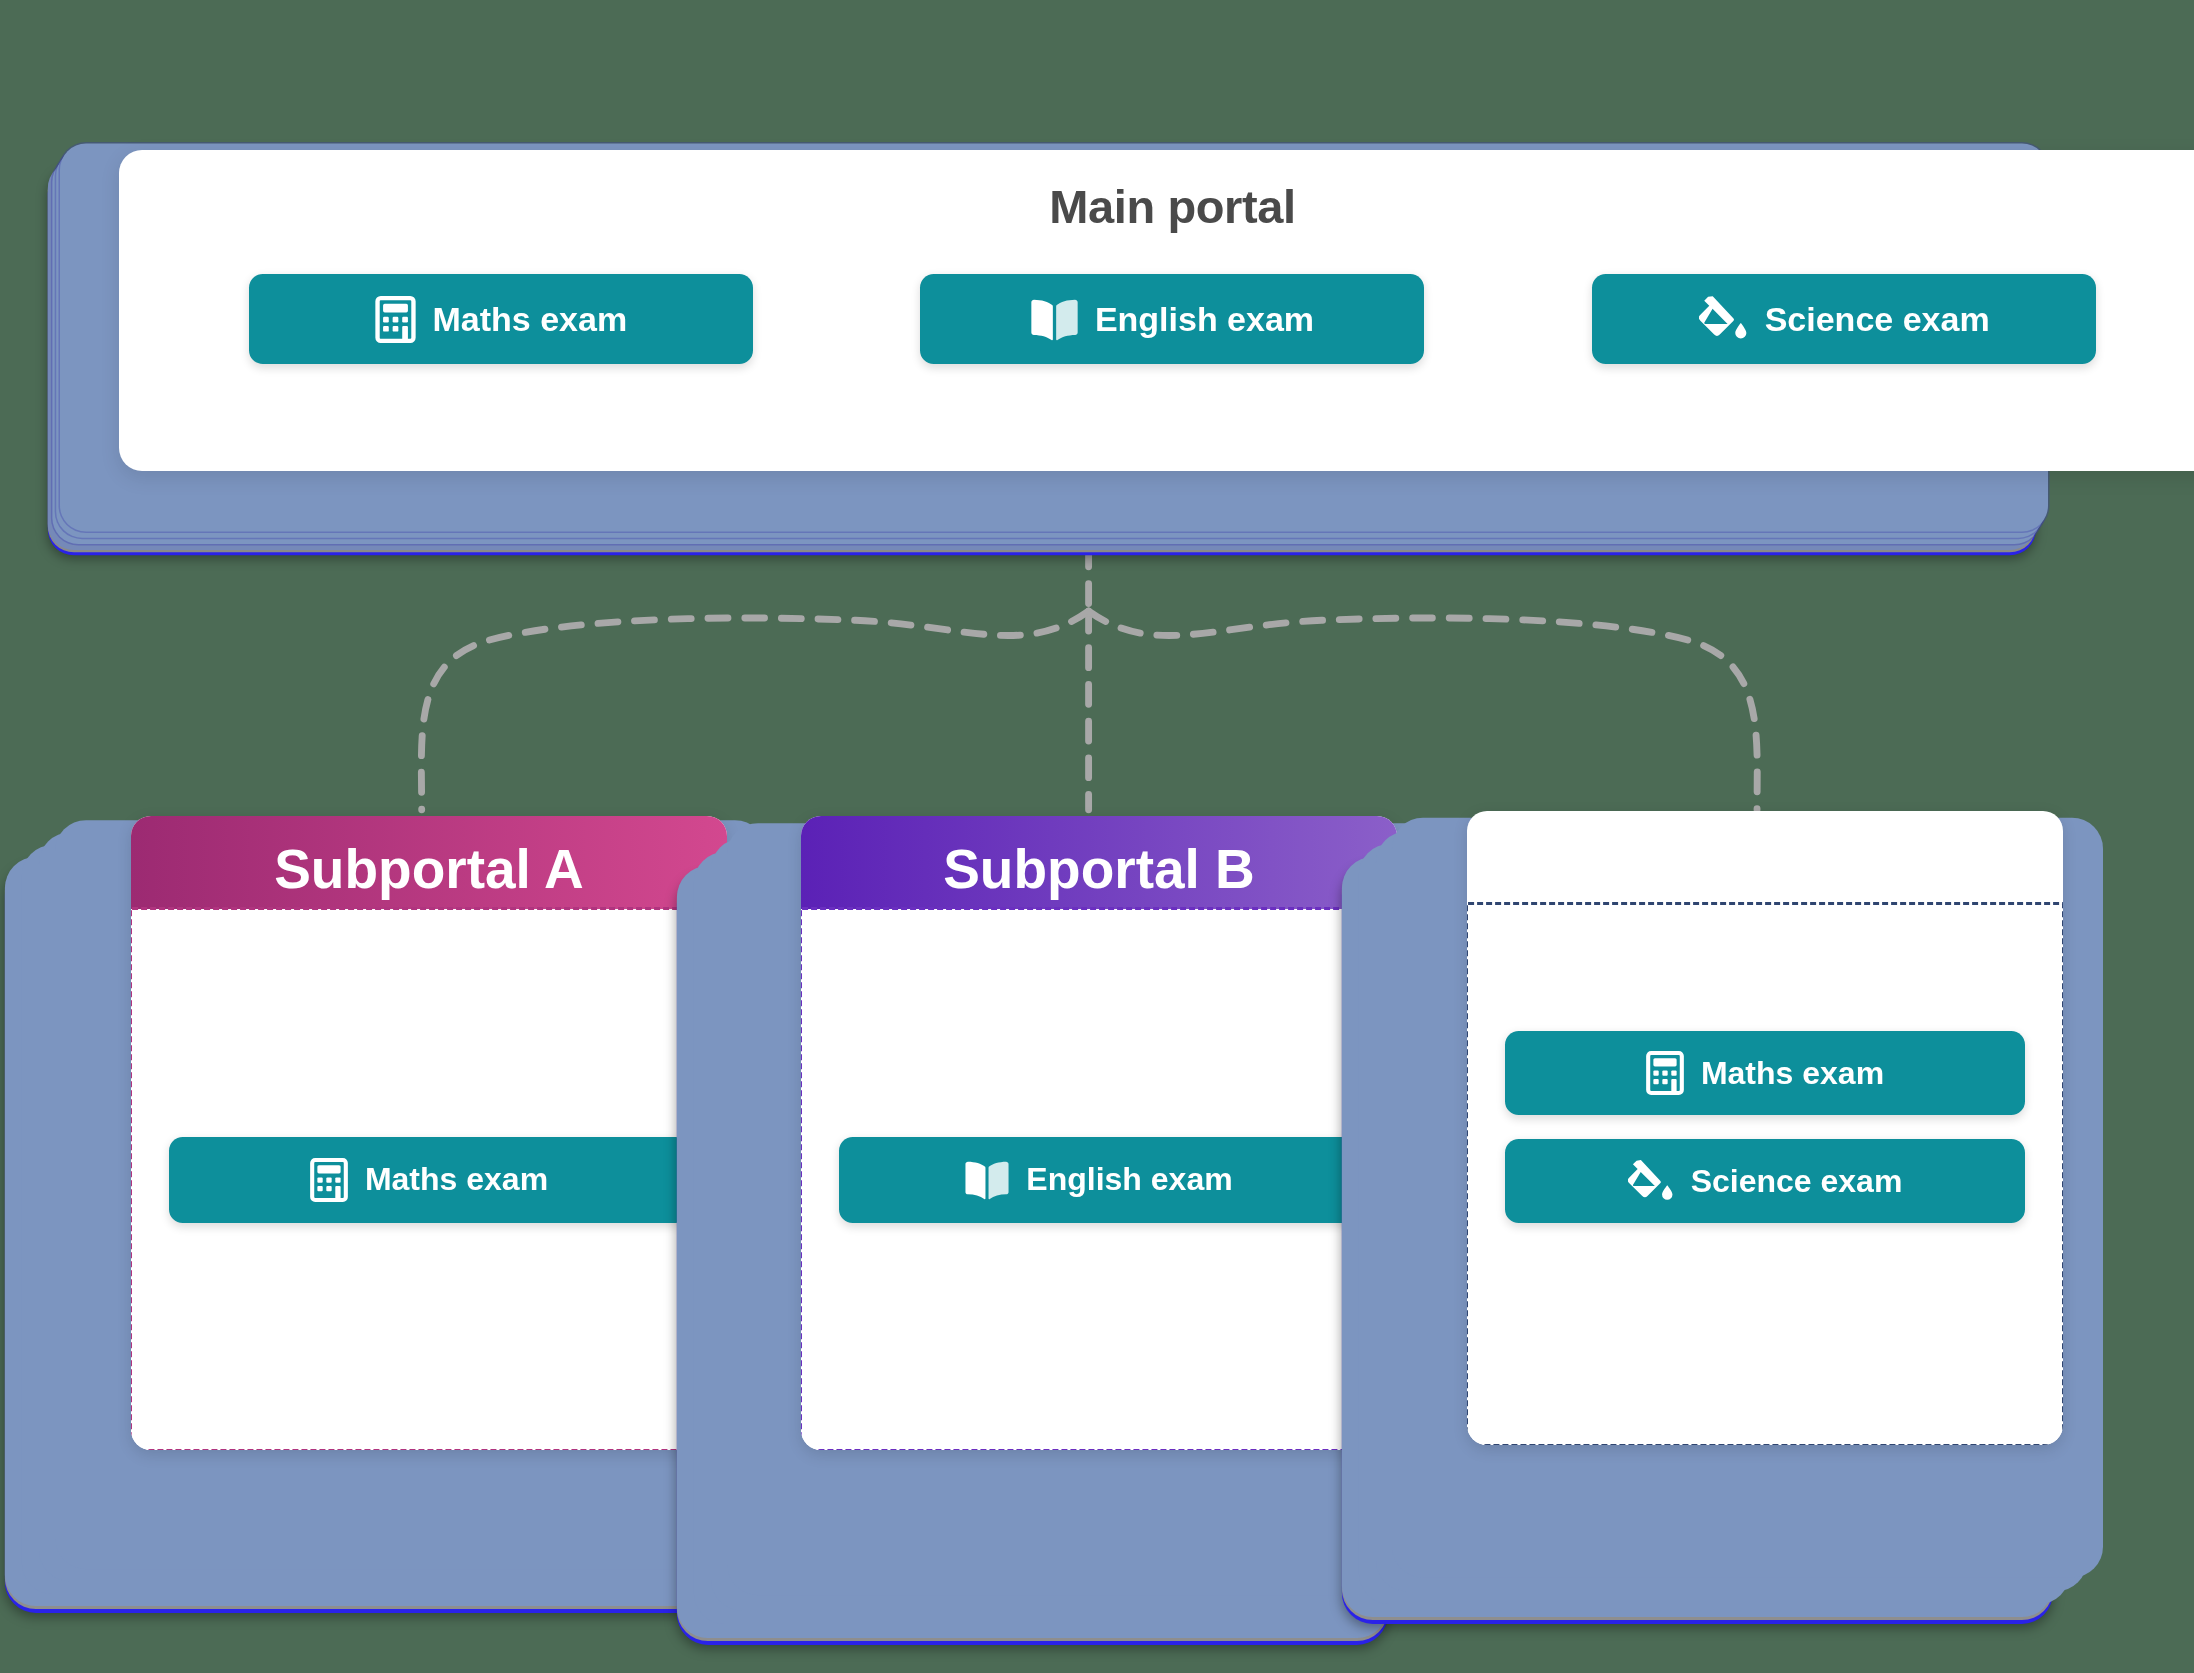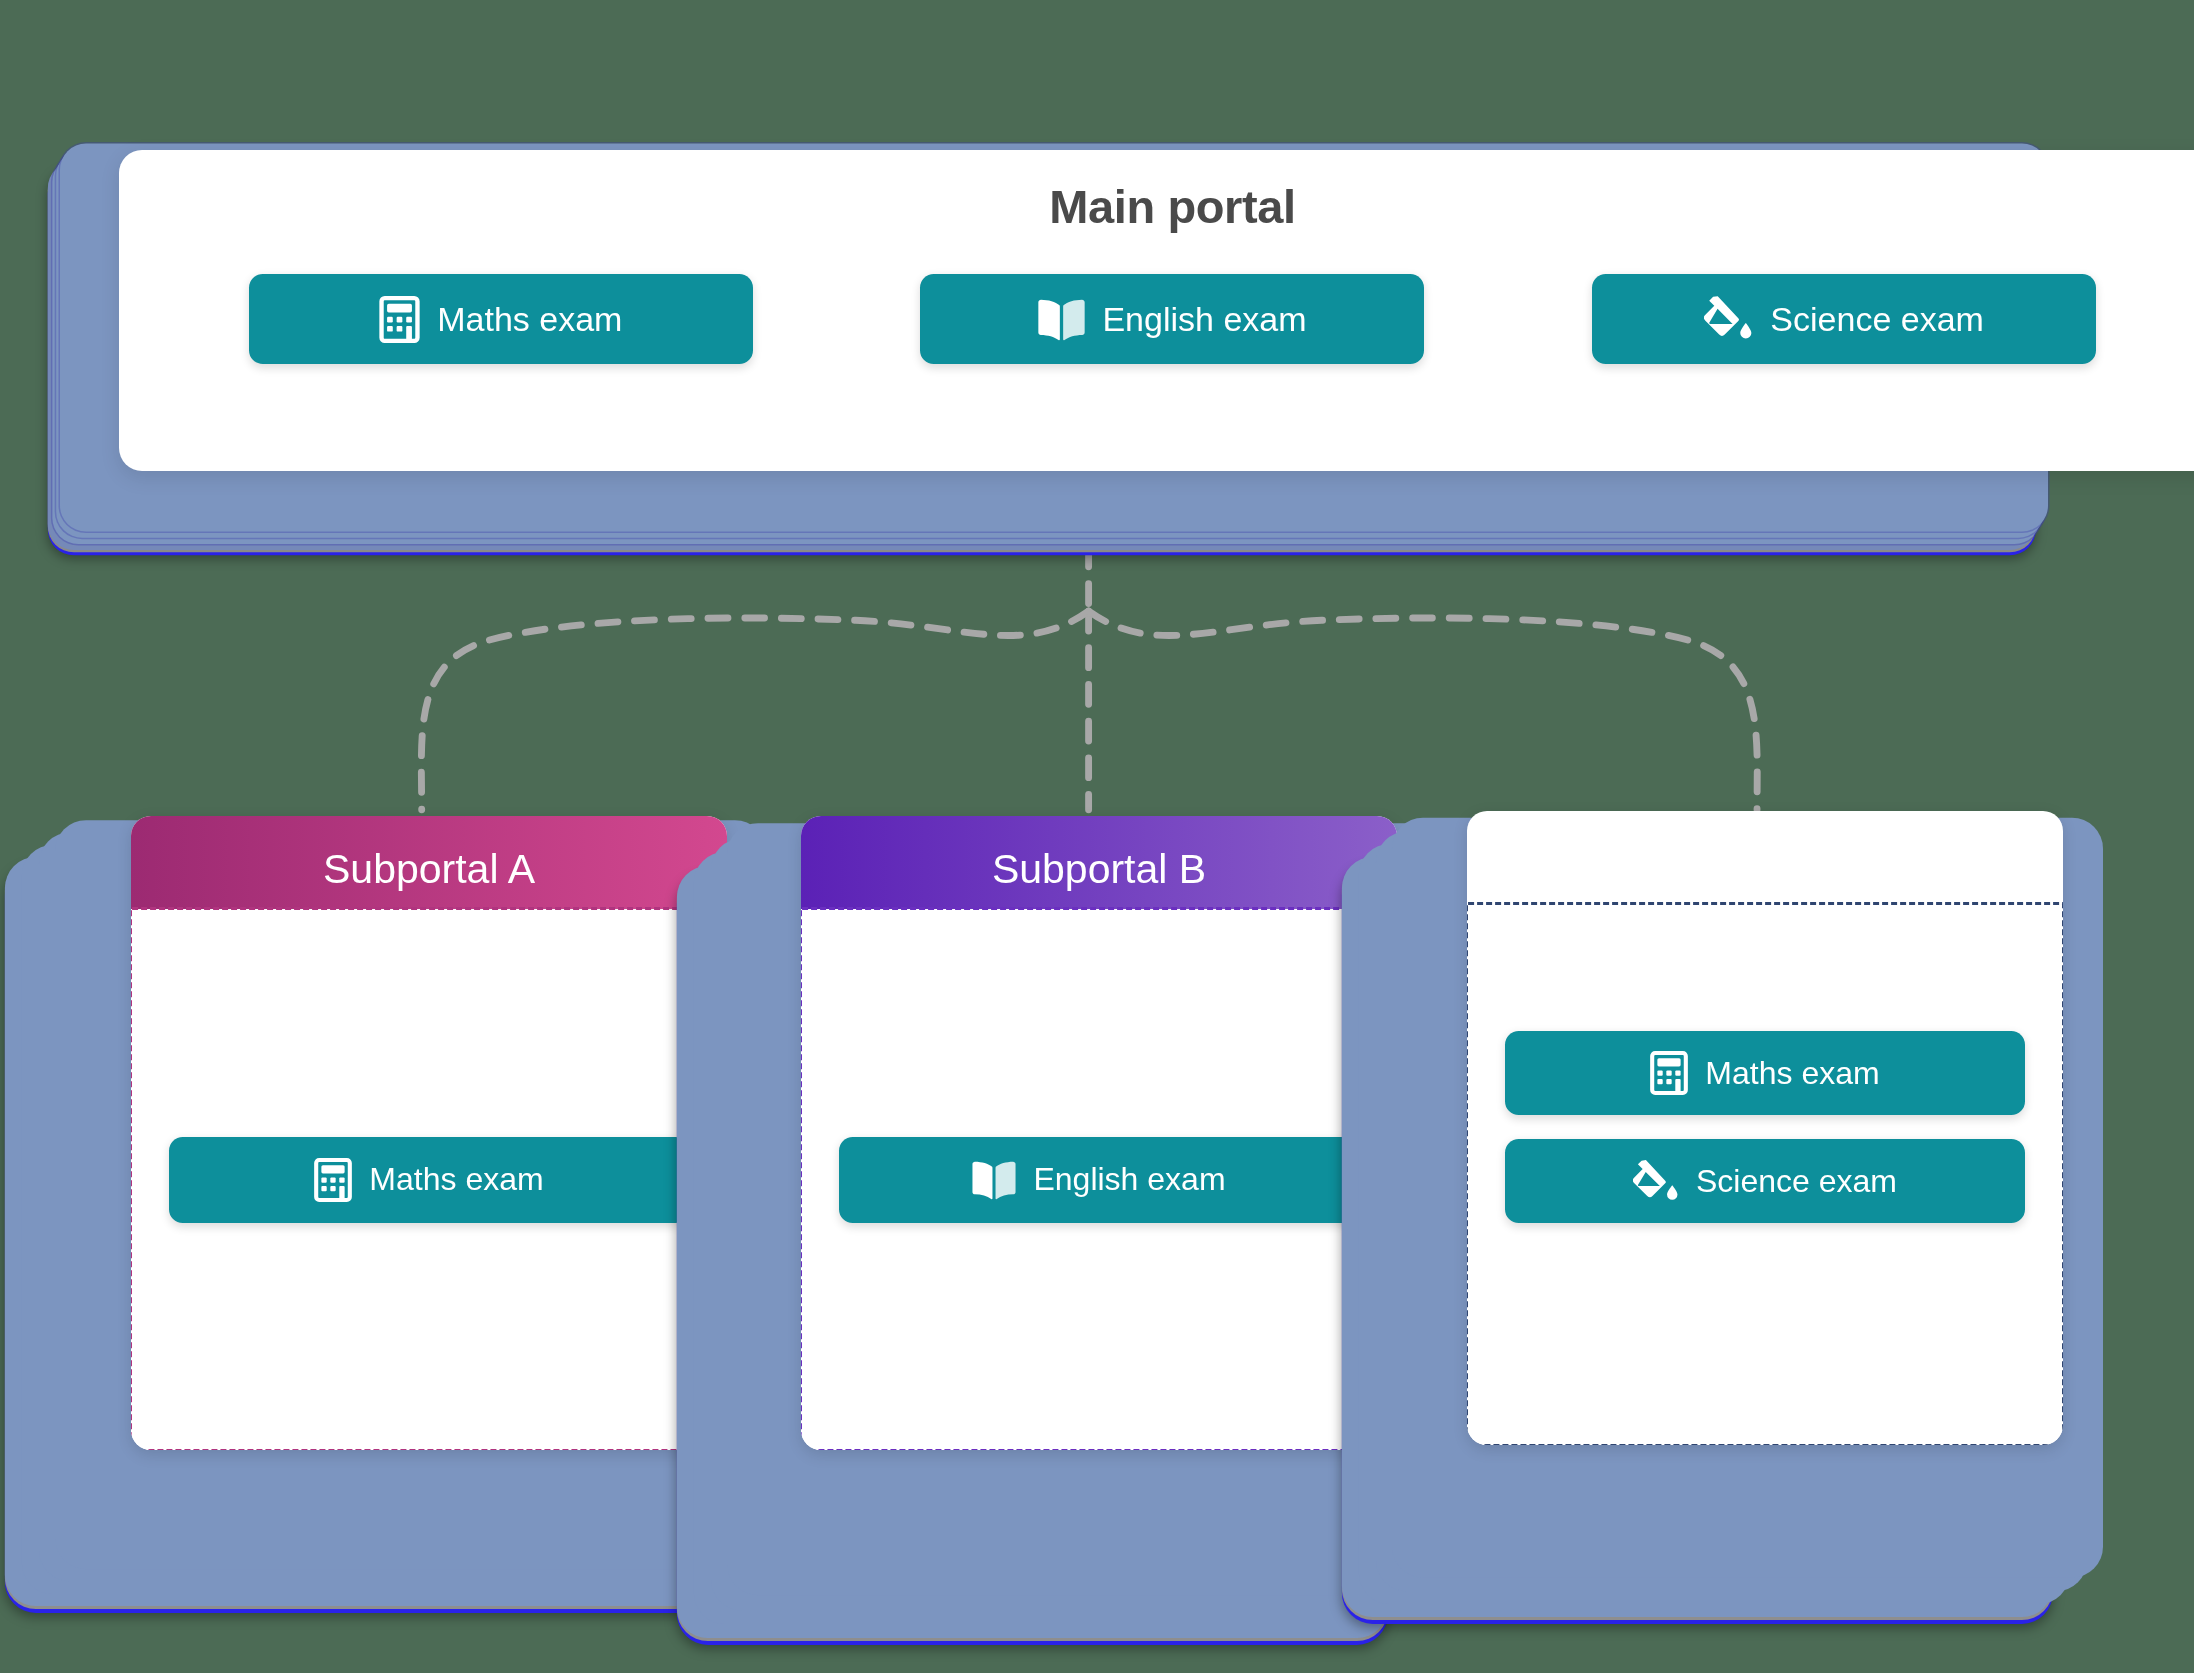--- a/index.html
+++ b/index.html
@@ -51,21 +51,21 @@
     padding:0 46px;box-sizing:border-box;
   }
 
   
   .chip{
     background:#0d8f9b;
     border-radius:13.8px;
     display:flex;align-items:center;justify-content:center;
     gap:17px;
     color:#ffffff;
-    font-size:34px;font-weight:400;
+    font-size:34px;font-weight:700;
     box-shadow:0 3.8px 9.2px rgba(0,0,0,.14);
     padding:0 16px;
     height:90px;
     box-sizing:border-box;
     white-space:nowrap;
   }
   .chip.main-chip{width:504px;}
   .chip .ic{display:flex;align-items:center;justify-content:center;flex:0 0 auto;}
   .chip .ic svg{display:block;}
 
@@ -77,21 +77,21 @@
   .sub-card{
     position:absolute;
     background:#ffffff;
     border-radius:20px;
     overflow:hidden;
     box-shadow:0 4.6px 15.3px rgba(0,0,0,.12);
   }
   .sub-head{
     height:106px;
     display:flex;align-items:center;justify-content:center;
-    color:#ffffff;font-size:41px;font-weight:normal;
+    color:#ffffff;font-size:55px;font-weight:bold;
   }
   .sub-body{
     position:absolute;left:0;right:0;top:93px;bottom:0;
     background:#fff;
     display:flex;flex-direction:column;
     align-items:center;
     gap:29px;
     box-sizing:border-box;
   }
   .sub-body.one-btn{justify-content:center;}

